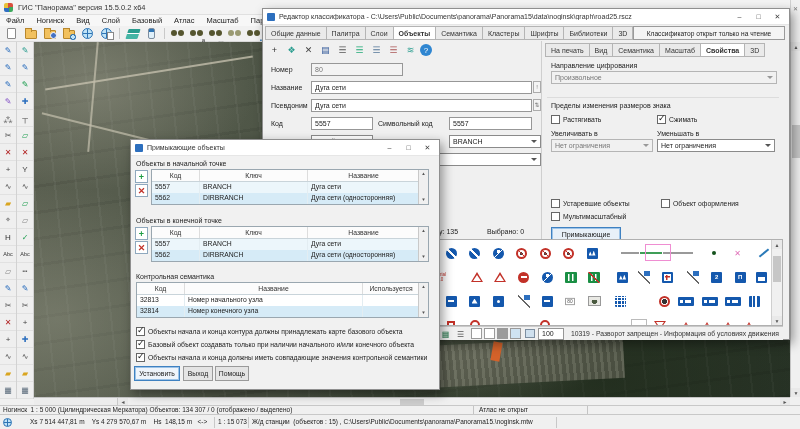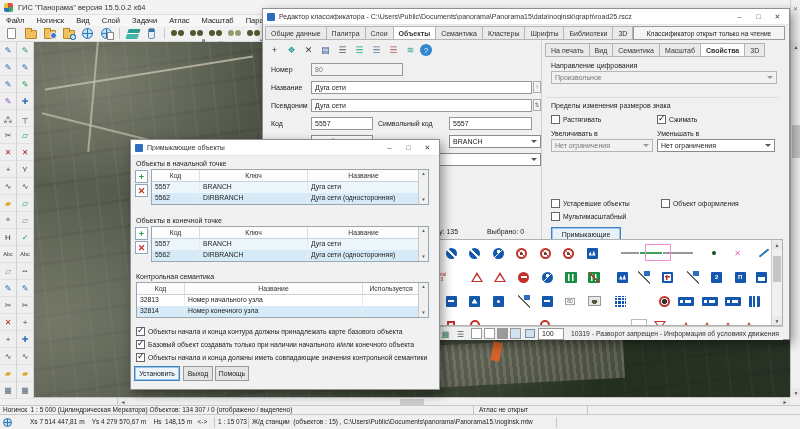--- a/index.html
+++ b/index.html
@@ -186,21 +186,21 @@
 
   <div id="mwtitle">
     <span id="appicon"></span>
     <span>ГИС "Панорама" версия 15.5.0.2 x64</span>
   </div>
   <div id="menubar">
       <div class="mi">Файл</div>
       <div class="mi">Ногинск</div>
       <div class="mi">Вид</div>
       <div class="mi">Слой</div>
-      <div class="mi">Задачи</div>
+      <div class="mi">Базовый</div>
       <div class="mi">Атлас</div>
       <div class="mi">Масштаб</div>
       <div class="mi">Параметры</div>
       <div class="mi">Окно</div>
       <div class="mi">Помощь</div>
     </div>
   <div id="maintb">
       <div class="tbi">
         <i class="ic-doc"></i>
       </div>

